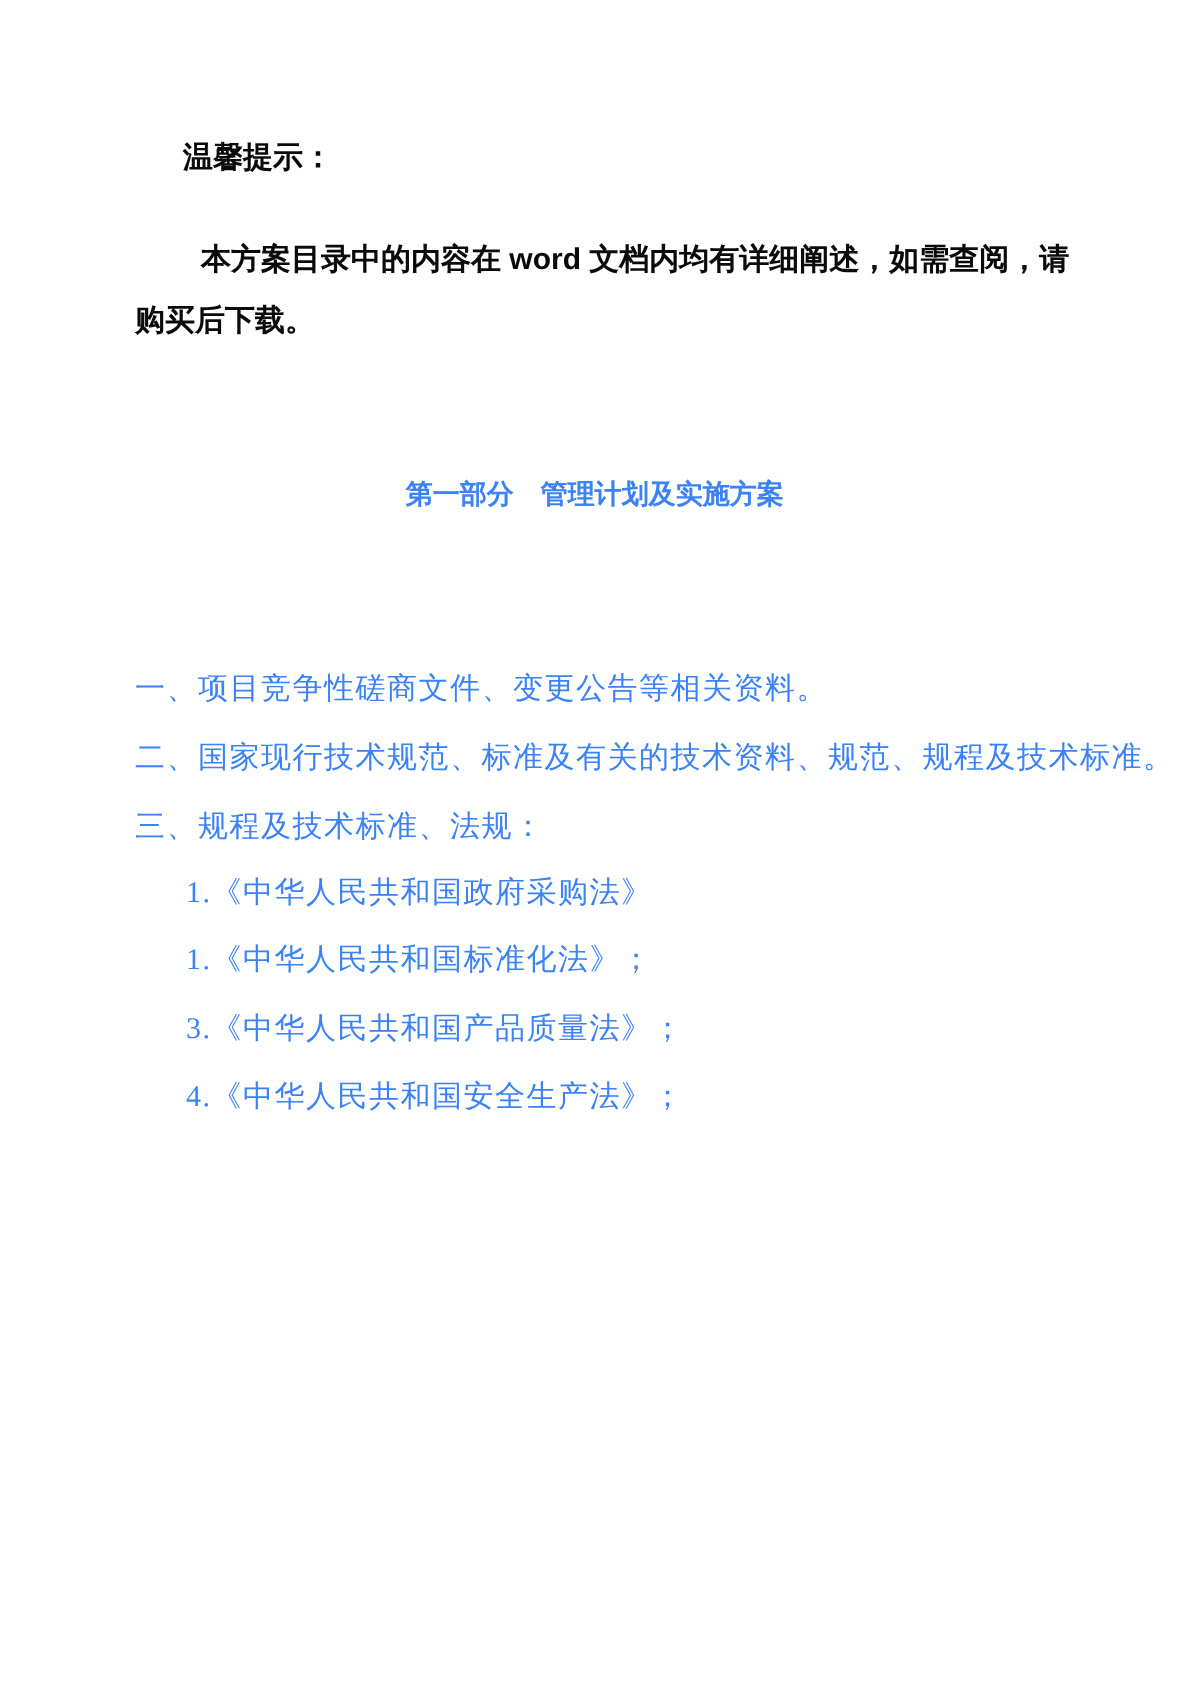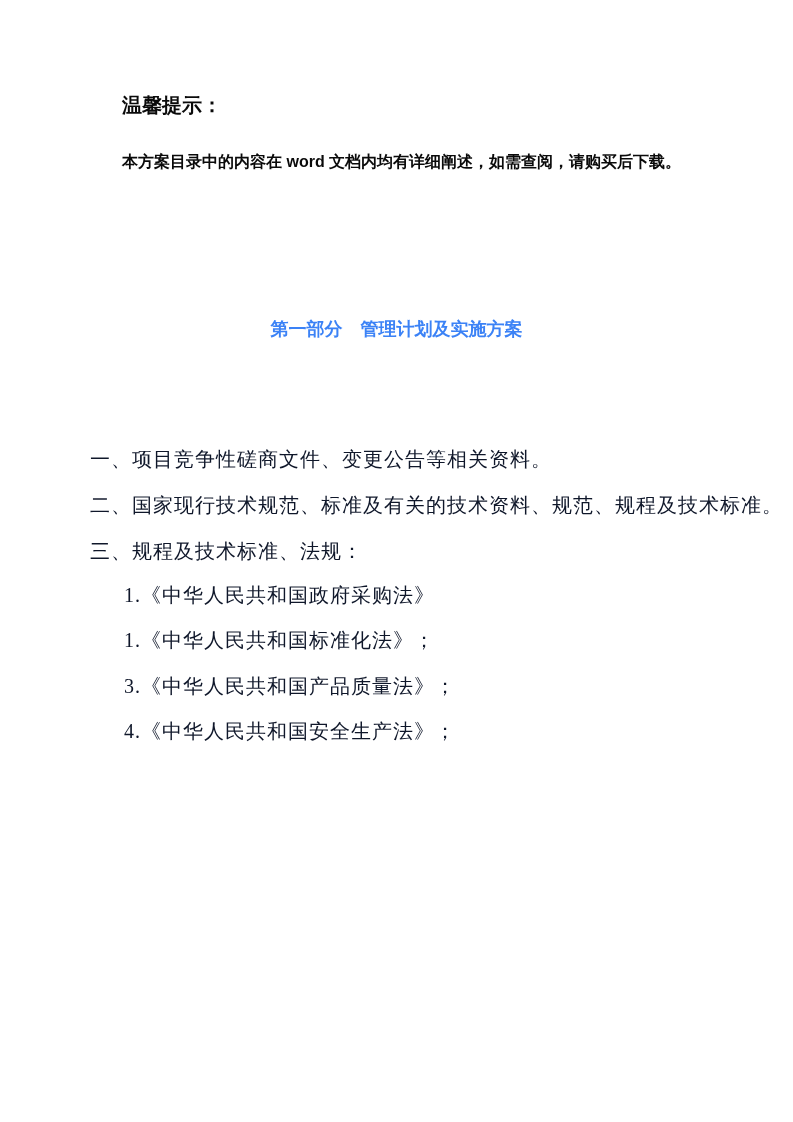--- a/index.html
+++ b/index.html
@@ -22,24 +22,24 @@
     font-weight: bold;
     font-size: 20px;
     line-height: 22px;
     color: #0a0a0a;
   }
   .notice-body {
     position: absolute;
     top: 141px;
     left: 78px;
     width: 640px;
-    margin: 0;
+    margin: 12px;
     font-family: "Liberation Sans", sans-serif;
     font-weight: bold;
-    font-size: 16px;
+    font-size: 20px;
     line-height: 41px;
     text-indent: 44px;
     color: #0a0a0a;
   }
   .part-heading {
     position: absolute;
     top: 317px;
     left: 0;
     width: 100%;
     margin: 0;
@@ -65,21 +65,21 @@
   }
   .li {
     position: absolute;
     margin: 0;
     font-family: "Liberation Serif", serif;
     font-weight: normal;
     font-size: 20px;
     line-height: 22px;
     letter-spacing: 1px;
     white-space: nowrap;
-    color: #0f172a;
+    color: #3b82f6;
   }
   .item-0 { top: 448px; left: 90px; }
   .item-1 { top: 494px; left: 90px; }
   .item-2 { top: 540px; left: 90px; }
   .item-3 { top: 584px; left: 124px; }
   .item-4 { top: 629px; left: 124px; }
   .item-5 { top: 675px; left: 124px; }
   .item-6 { top: 720px; left: 124px; text-align: center; }
   .item-7 { top: 758px; left: 119px; }
   .item-8 { top: 804px; left: 90px; }

